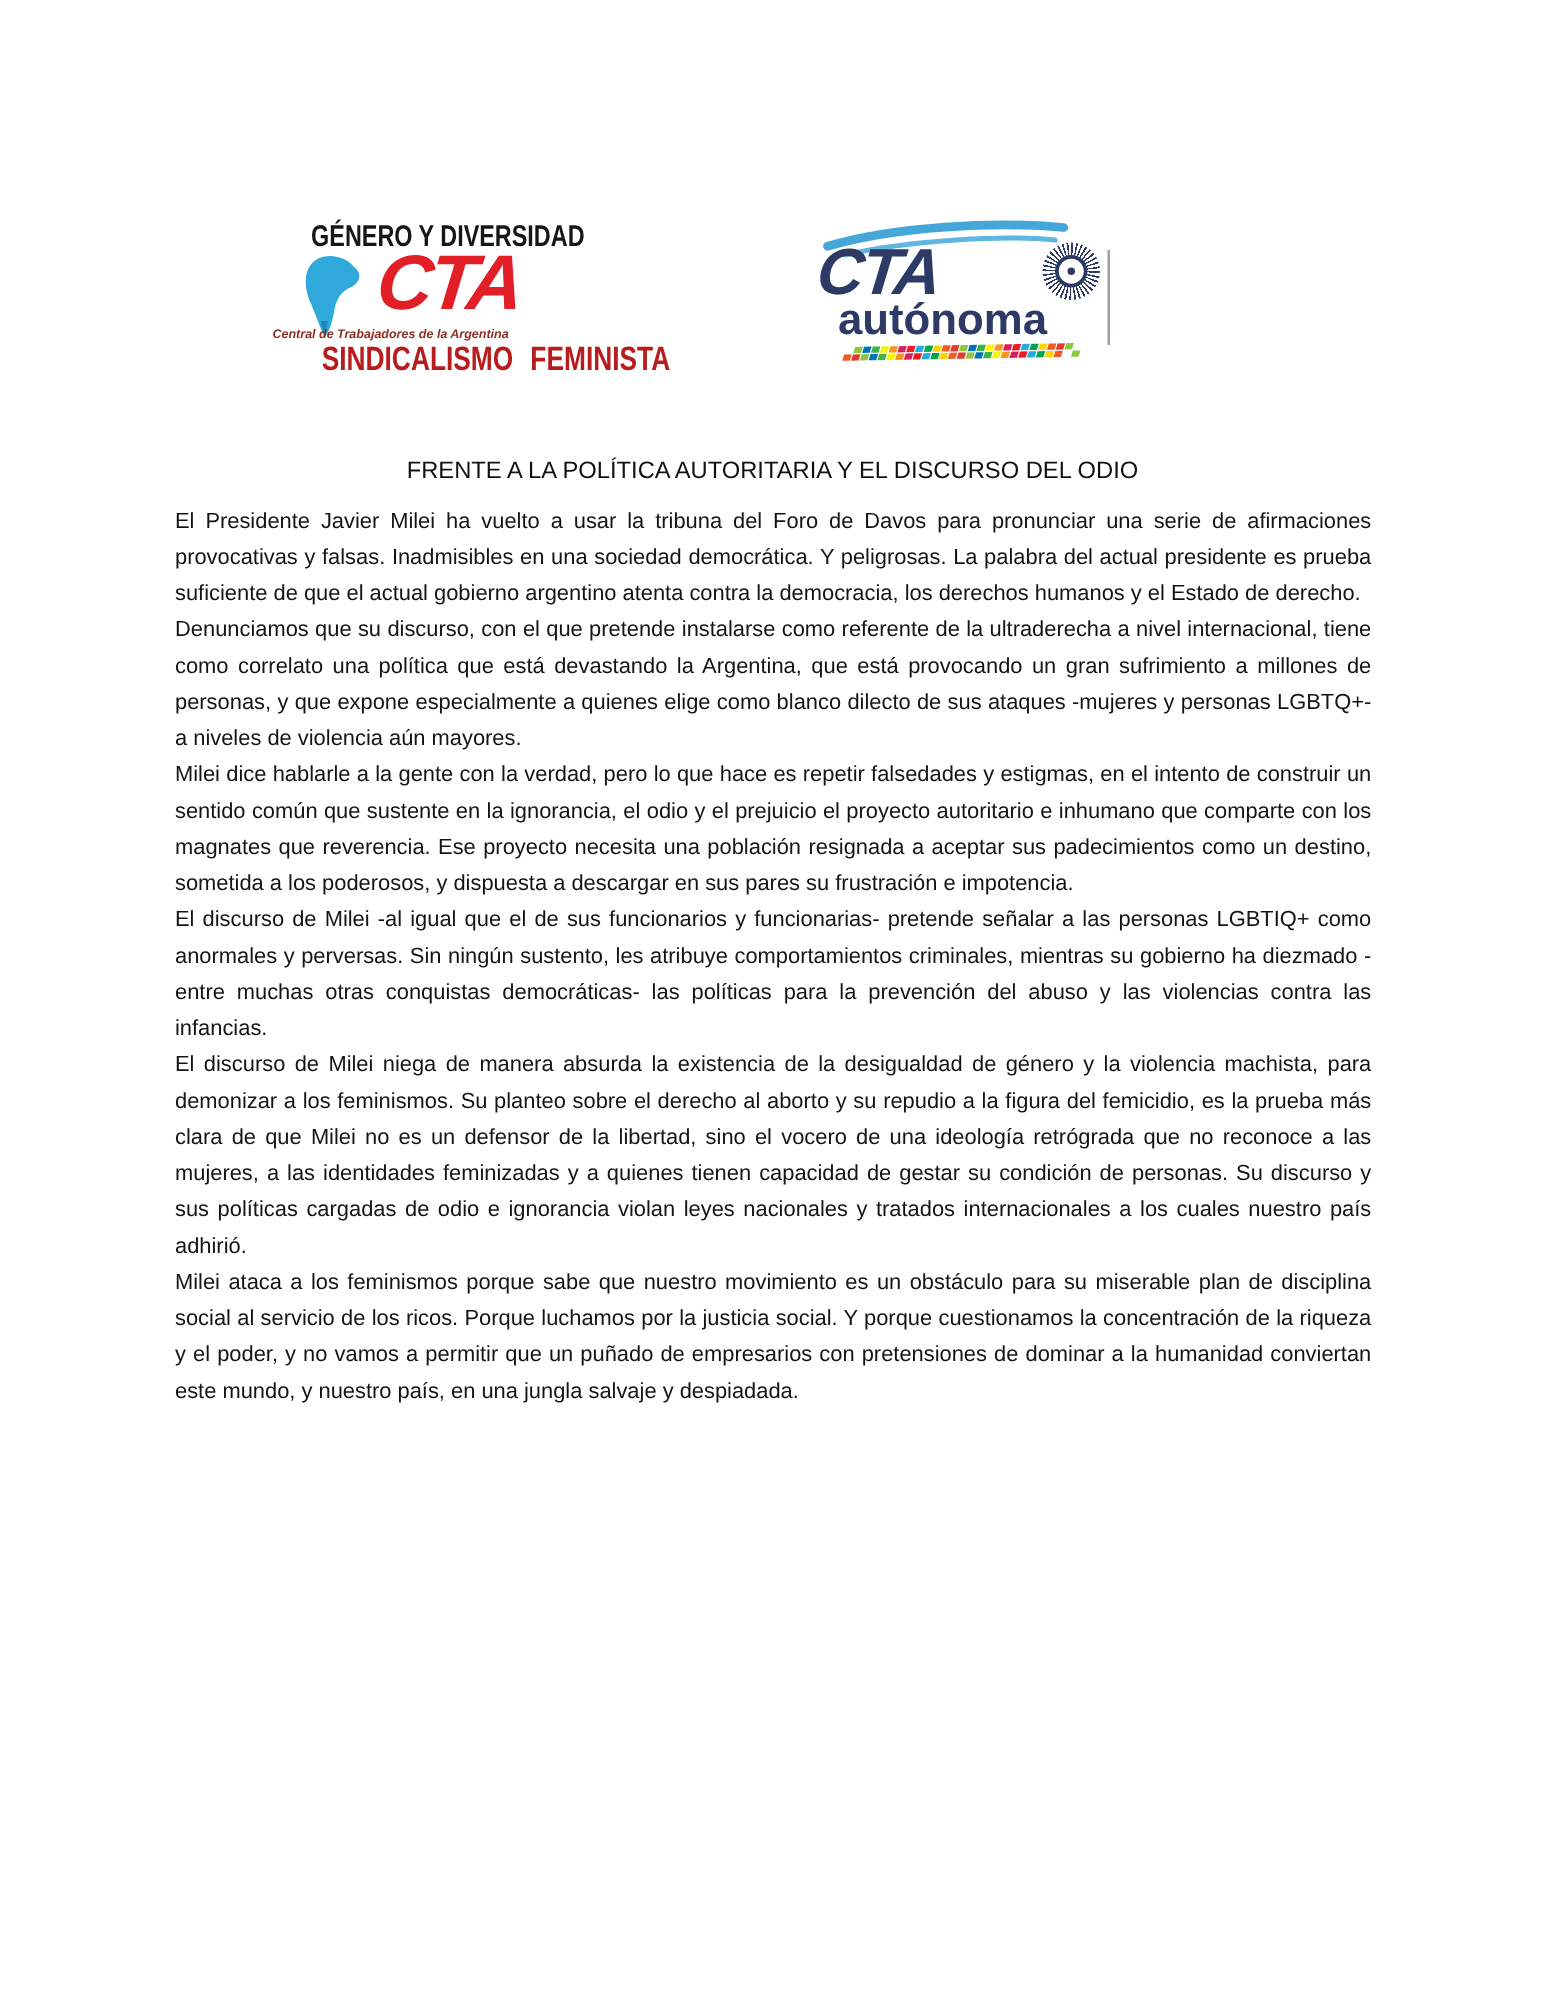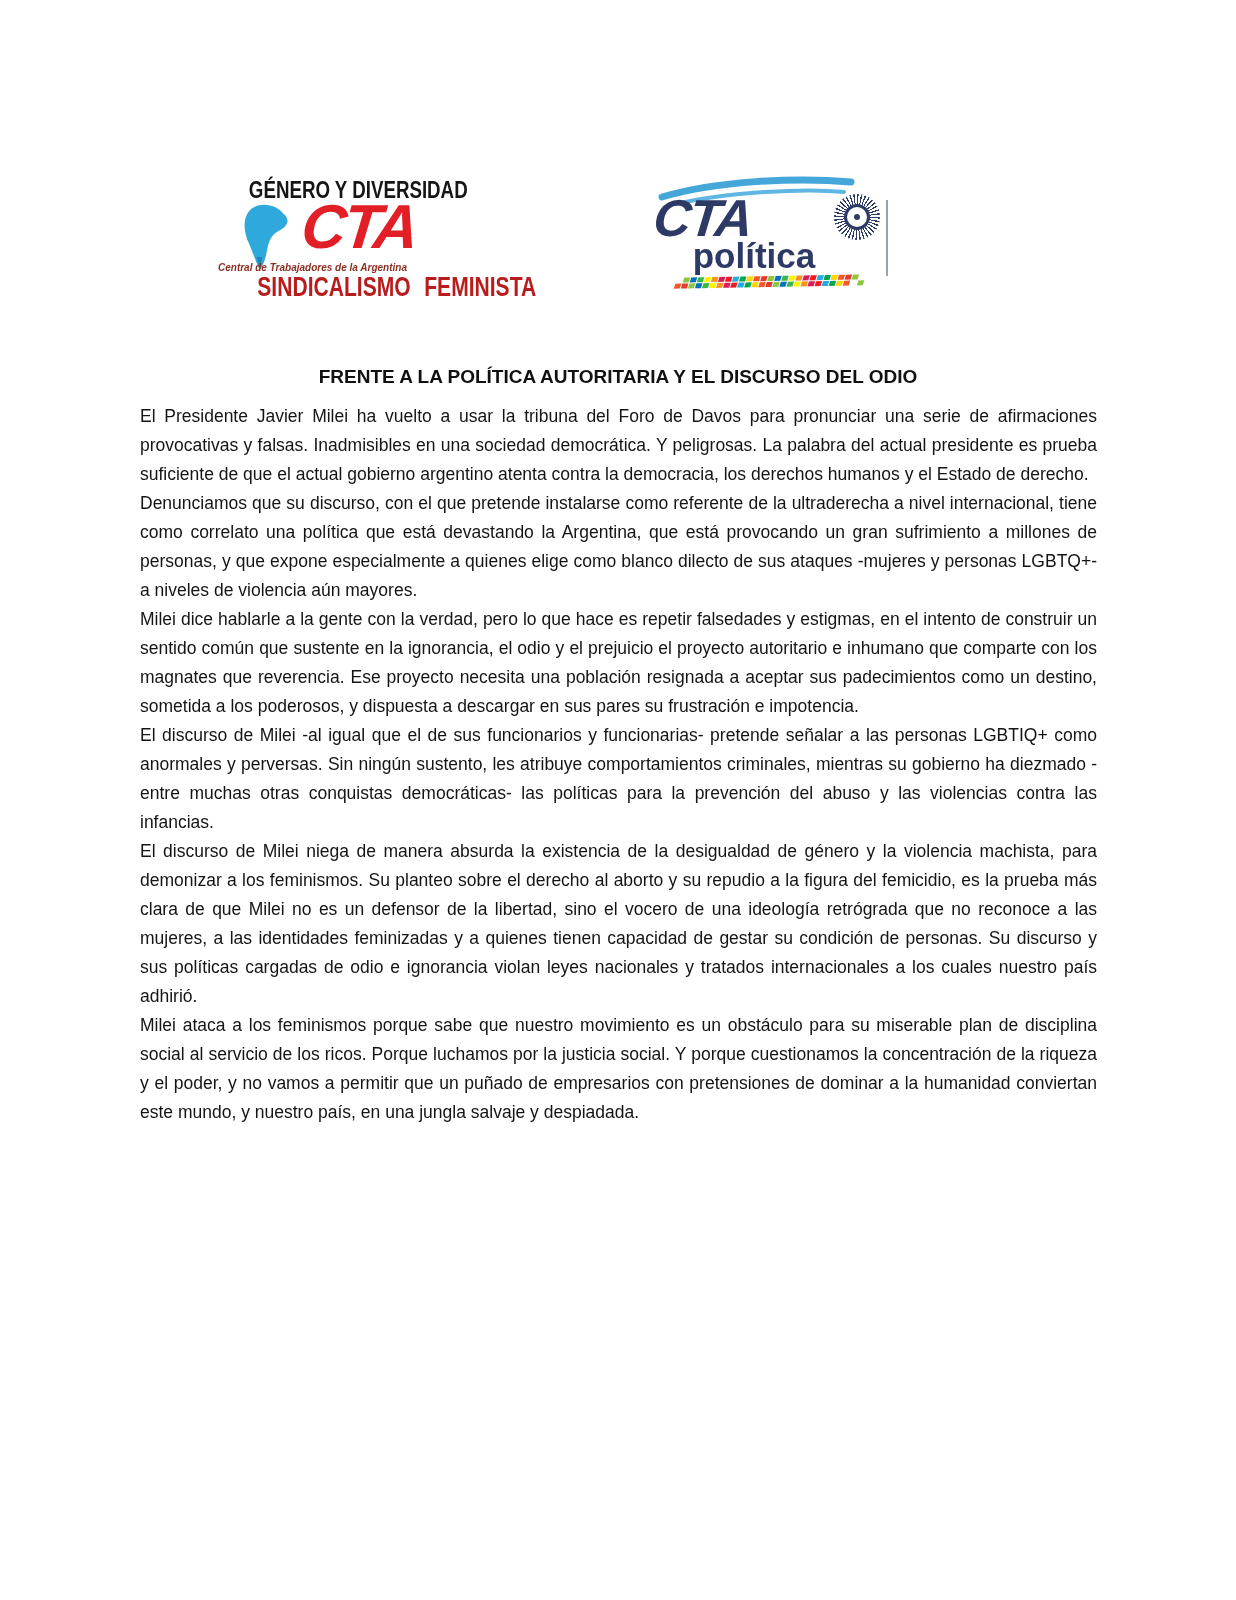--- a/index.html
+++ b/index.html
@@ -44,21 +44,21 @@
   .band { position:absolute; left:28px; top:100px; display:flex; flex-direction:column; gap:1px;
           transform:skewX(-18deg) rotate(-1deg); }
   .band-row { display:flex; gap:1px; }
   .band-cell { width:6px; height:5px; }
   .lr-divider { position:absolute; left:238px; top:24px; width:2px; height:76px; background:#9aa2ab; }
   .lr-text { position:absolute; left:262px; top:26px; font-size:22.5px; line-height:29px;
              font-weight:bold; color:#33406b; letter-spacing:1px; }
 
   
   .doc-title { position:absolute; left:0; top:366px; width:100%; text-align:center;
-               font-size:19px; font-weight:bold; color:#111; letter-spacing:0px; }
+               font-size:19px; font-weight:normal; color:#111; letter-spacing:0px; }
   .doc-body { position:absolute; left:140px; top:402px; width:957px; }
   .doc-body p { margin:0; font-size:17.5px; line-height:29px; text-align:justify; color:#141414; }
 </style>
 </head>
 <body>
 
 <div class="page">
 
   <div class="logo-left">
     <div class="ll-top">
@@ -79,21 +79,21 @@
 
   <div class="logo-right">
     <svg class="swoosh" viewBox="0 0 200 30" aria-hidden="true">
       <path d="M6 21 C 60 5, 140 1, 195 6" stroke="#45a7d9" stroke-width="7" fill="none" stroke-linecap="round"></path>
       <path d="M20 28 C 72 16, 150 12, 188 16" stroke="#5fb6e2" stroke-width="4" fill="none" stroke-linecap="round"></path>
     </svg>
     <span class="cta-navy">CTA</span>
     <div class="sun">
         <div class="sun-core"></div>
       </div>
-    <div class="autonoma">política</div>
+    <div class="autonoma">autónoma</div>
     <div class="band">
         <div class="band-row">
           <span class="band-cell" style="background: rgb(226, 60, 46); visibility: hidden;"></span>
           <span class="band-cell" style="background: rgb(141, 198, 63);"></span>
           <span class="band-cell" style="background: rgb(0, 114, 188);"></span>
           <span class="band-cell" style="background: rgb(59, 181, 74);"></span>
           <span class="band-cell" style="background: rgb(255, 242, 0);"></span>
           <span class="band-cell" style="background: rgb(247, 148, 29);"></span>
           <span class="band-cell" style="background: rgb(217, 28, 92);"></span>
           <span class="band-cell" style="background: rgb(237, 28, 36);"></span>

